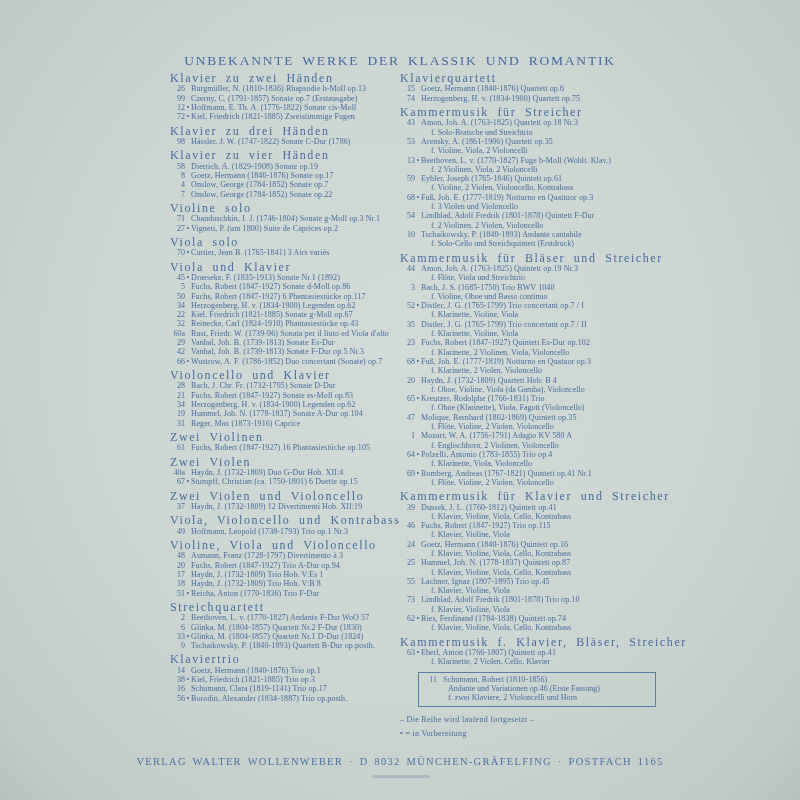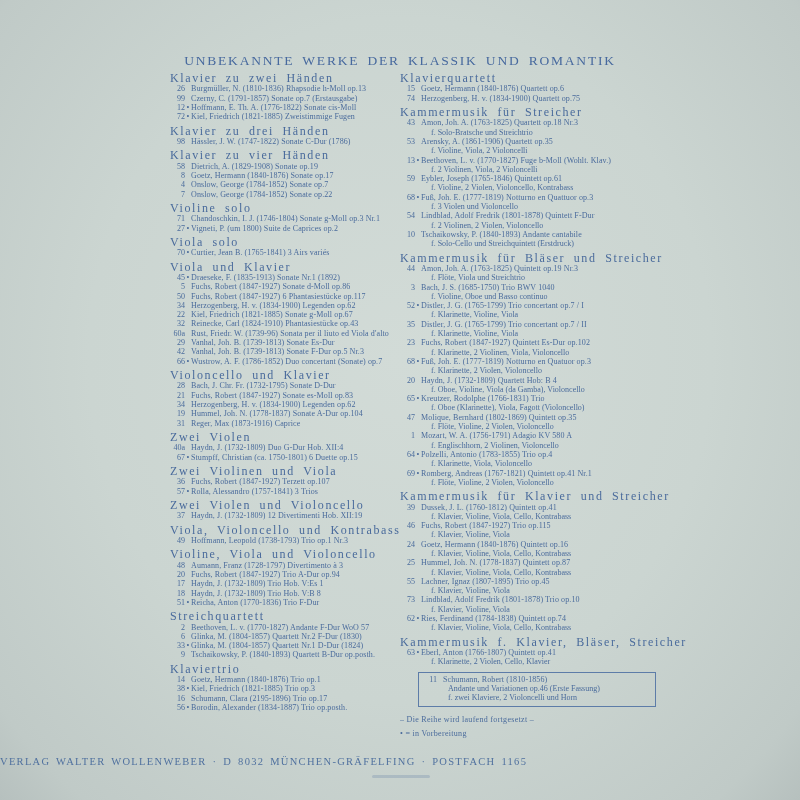--- a/index.html
+++ b/index.html
@@ -32,21 +32,21 @@
   .txt{letter-spacing:.1px;}
   .sub{font-size:8px;line-height:9.3px;white-space:nowrap;padding-left:31px;}
   #box{
     border:1px solid #5d7ca8;margin:5px 0 6px 18px;padding:2px 5px 3px 3px;
     width:228px;
   }
   #box .sub{padding-left:26px;}
   .note{font-size:8px;line-height:9.3px;margin-top:8px;letter-spacing:.3px;}
   .note2{margin-top:5px;}
   #footer{
-    position:absolute;top:756px;left:0;width:100%;text-align:left;
+    position:absolute;top:756px;left:0;width:100%;text-align:center;
     font-size:10.5px;letter-spacing:1.3px;word-spacing:2px;color:#50719f;
   }
   #footer-smudge{
     position:absolute;top:775px;left:372px;width:58px;height:3px;
     background:rgba(74,107,156,0.22);border-radius:2px;
   }
 </style>
 </head>
 <body>
 
@@ -96,28 +96,27 @@
       </div>
       <div class="section">
         <div class="heading">Violoncello und Klavier</div>
         <div class="item"><span class="num">28</span><span class="bul"></span><span class="txt">Bach, J. Chr. Fr. (1732-1795) Sonate D-Dur</span></div>
         <div class="item"><span class="num">21</span><span class="bul"></span><span class="txt">Fuchs, Robert (1847-1927) Sonate es-Moll op.83</span></div>
         <div class="item"><span class="num">34</span><span class="bul"></span><span class="txt">Herzogenberg, H. v. (1834-1900) Legenden op.62</span></div>
         <div class="item"><span class="num">19</span><span class="bul"></span><span class="txt">Hummel, Joh. N. (1778-1837) Sonate A-Dur op.104</span></div>
         <div class="item"><span class="num">31</span><span class="bul"></span><span class="txt">Reger, Max (1873-1916) Caprice</span></div>
       </div>
       <div class="section">
+        <div class="heading">Zwei Violinen</div>
+        <div class="item"><span class="num">61</span><span class="bul"></span><span class="txt">Fuchs, Robert (1847-1927) 16 Phantasiestücke op.105</span></div>
+      </div>
+      <div class="section">
         <div class="heading">Zwei Violen</div>
         <div class="item"><span class="num">40a</span><span class="bul"></span><span class="txt">Haydn, J. (1732-1809) Duo G-Dur Hob. XII:4</span></div>
         <div class="item"><span class="num">67</span><span class="bul">•</span><span class="txt">Stumpff, Christian (ca. 1750-1801) 6 Duette op.15</span></div>
-      </div>
-      <div class="section">
-        <div class="heading">Zwei Violinen und Viola</div>
-        <div class="item"><span class="num">36</span><span class="bul"></span><span class="txt">Fuchs, Robert (1847-1927) Terzett op.107</span></div>
-        <div class="item"><span class="num">57</span><span class="bul">•</span><span class="txt">Rolla, Alessandro (1757-1841) 3 Trios</span></div>
       </div>
       <div class="section">
         <div class="heading">Zwei Violen und Violoncello</div>
         <div class="item"><span class="num">37</span><span class="bul"></span><span class="txt">Haydn, J. (1732-1809) 12 Divertimenti Hob. XII:19</span></div>
       </div>
       <div class="section">
         <div class="heading">Viola, Violoncello und Kontrabass</div>
         <div class="item"><span class="num">49</span><span class="bul"></span><span class="txt">Hoffmann, Leopold (1738-1793) Trio op.1 Nr.3</span></div>
       </div>
       <div class="section">
@@ -132,21 +131,21 @@
         <div class="heading">Streichquartett</div>
         <div class="item"><span class="num">2</span><span class="bul"></span><span class="txt">Beethoven, L. v. (1770-1827) Andante F-Dur WoO 57</span></div>
         <div class="item"><span class="num">6</span><span class="bul"></span><span class="txt">Glinka, M. (1804-1857) Quartett Nr.2 F-Dur (1830)</span></div>
         <div class="item"><span class="num">33</span><span class="bul">•</span><span class="txt">Glinka, M. (1804-1857) Quartett Nr.1 D-Dur (1824)</span></div>
         <div class="item"><span class="num">9</span><span class="bul"></span><span class="txt">Tschaikowsky, P. (1840-1893) Quartett B-Dur op.posth.</span></div>
       </div>
       <div class="section">
         <div class="heading">Klaviertrio</div>
         <div class="item"><span class="num">14</span><span class="bul"></span><span class="txt">Goetz, Hermann (1840-1876) Trio op.1</span></div>
         <div class="item"><span class="num">38</span><span class="bul">•</span><span class="txt">Kiel, Friedrich (1821-1885) Trio op.3</span></div>
-        <div class="item"><span class="num">16</span><span class="bul"></span><span class="txt">Schumann, Clara (2195-1896) Trio op.17</span></div>
+        <div class="item"><span class="num">16</span><span class="bul"></span><span class="txt">Schumann, Clara (1819-1141) Trio op.17</span></div>
         <div class="item"><span class="num">56</span><span class="bul">•</span><span class="txt">Borodin, Alexander (1834-1887) Trio op.posth.</span></div>
       </div>
     </div>
 
   <div id="right-wrap" class="col">
     <div id="right-col">
         <div class="section">
           <div class="heading">Klavierquartett</div>
           <div class="item"><span class="num">15</span><span class="bul"></span><span class="txt">Goetz, Hermann (1840-1876) Quartett op.6</span></div>
           <div class="item"><span class="num">74</span><span class="bul"></span><span class="txt">Herzogenberg, H. v. (1834-1900) Quartett op.75</span></div>

